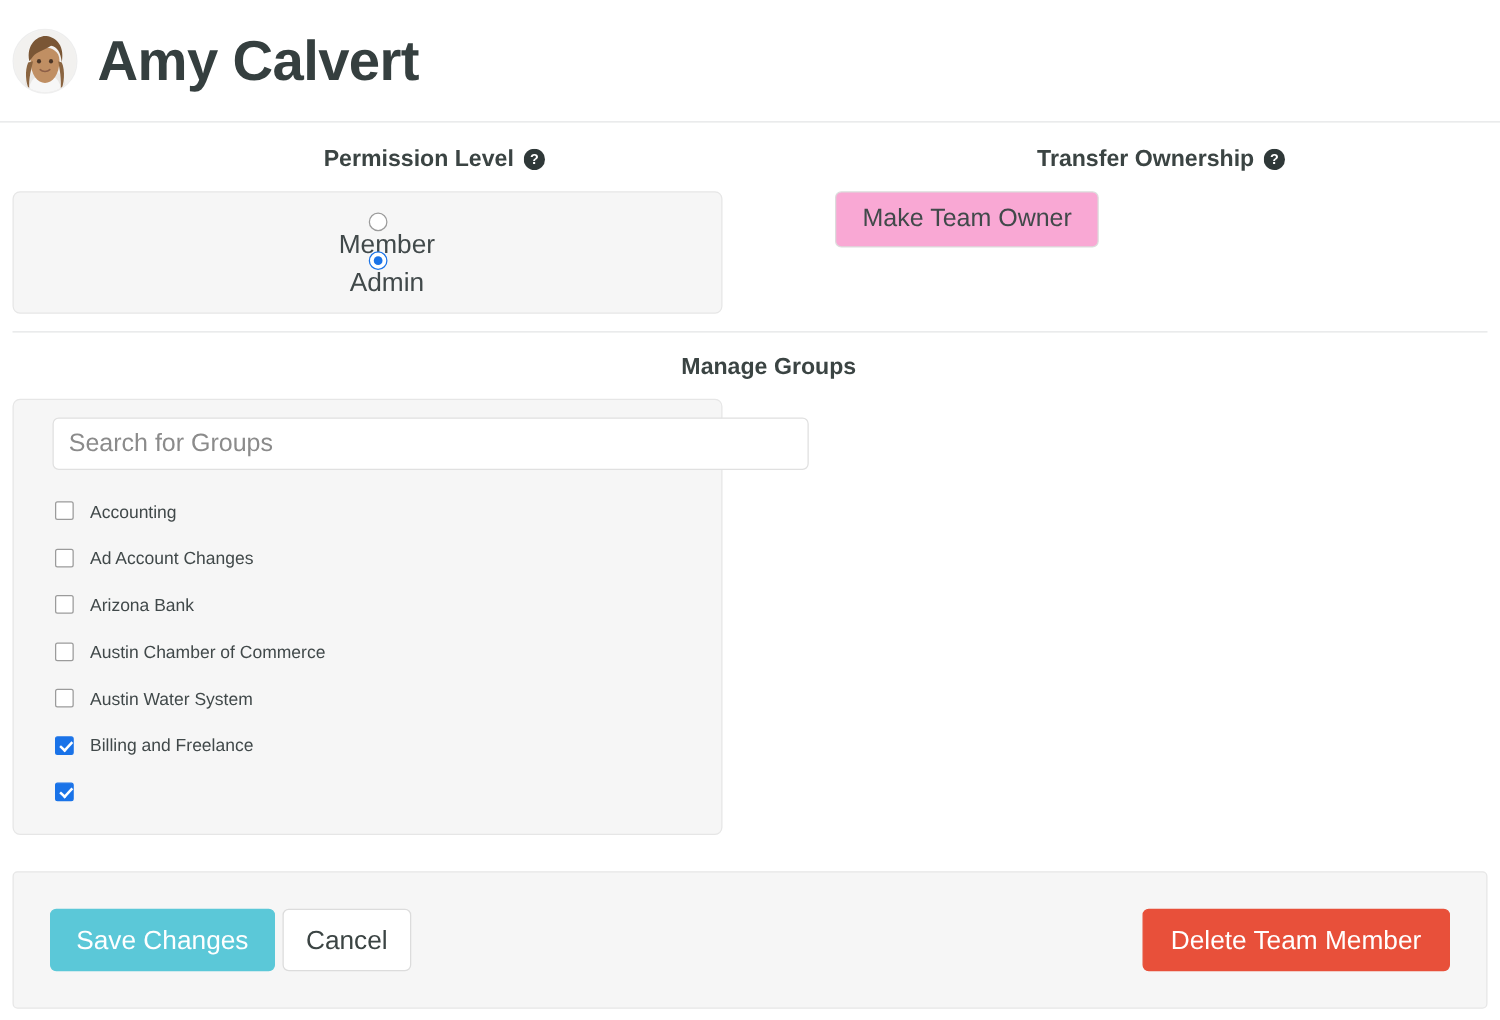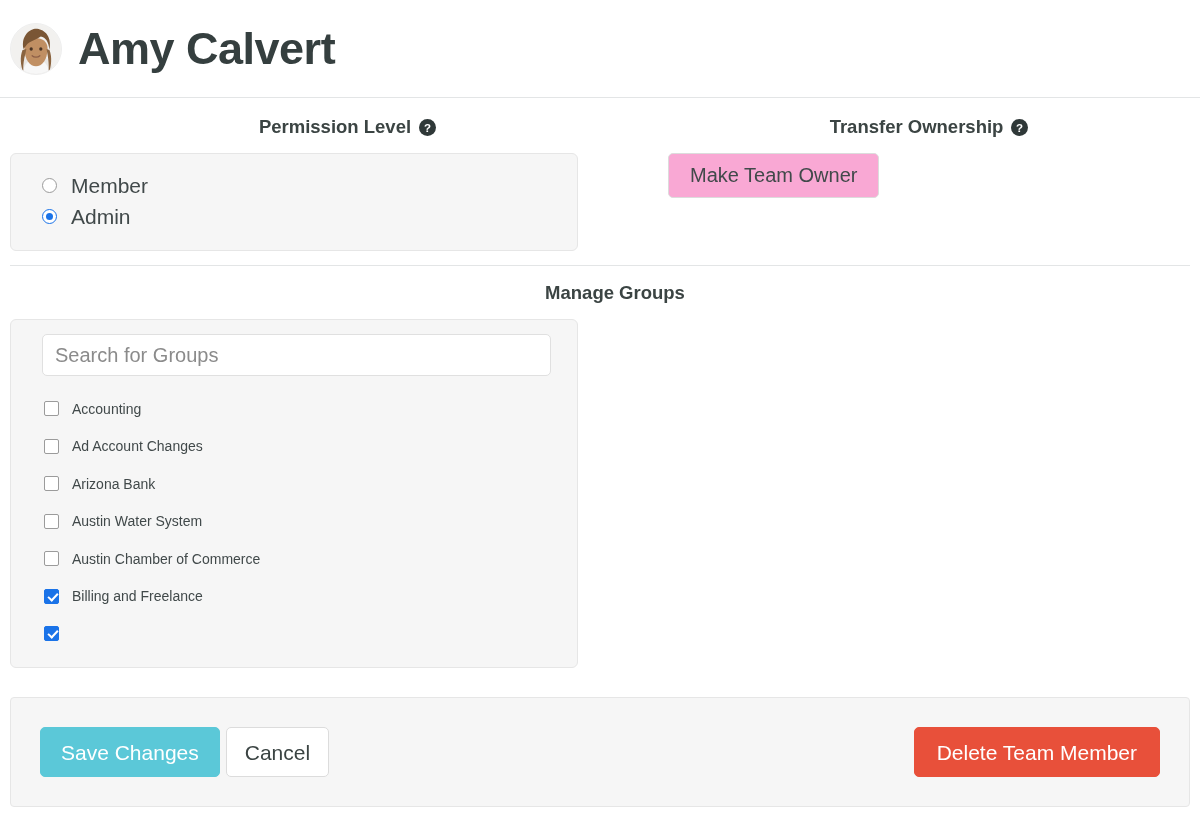--- a/index.html
+++ b/index.html
@@ -82,20 +82,21 @@
     margin-left: -30px;
   }
   .panel-perm { width: 568px; padding: 16px 0 18px 0; }
 
   .opt-row {
     display: flex;
     align-items: center;
     padding: 0 0 0 31px;
     height: 31px;
     cursor: pointer;
+    flex-direction: column;
   }
   .radio {
     width: 15px; height: 15px; flex: 0 0 15px;
     border-radius: 50%;
     border: 1px solid #9b9b9b;
     background: #ffffff;
     margin-right: 14px;
     position: relative;
   }
   .radio.checked {
@@ -132,21 +133,21 @@
   
   .groups-wrap { margin: 0 10px; padding: 18px 0 0 30px; }
   .groups-label { margin-bottom: 17px; }
 
   .panel-groups {
     width: 568px;
     padding: 14px 0 14px 0;
   }
   .search-input {
     display: block;
-    width: 509px;
+    width: 605px;
     height: 42px;
     margin: 0 0 14px 31px;
     padding: 0 12px;
     background: #ffffff;
     border: 1px solid #e0e0e0;
     border-radius: 5px;
     font-size: 20px;
     font-family: "Liberation Sans", sans-serif;
     color: #41494a;
     outline: none;
@@ -315,25 +316,25 @@
       <div class="chk-row">
         <span class="chkbox"></span>
         <span class="chk-label">Ad Account Changes</span>
       </div>
       <div class="chk-row">
         <span class="chkbox"></span>
         <span class="chk-label">Arizona Bank</span>
       </div>
       <div class="chk-row">
         <span class="chkbox"></span>
+        <span class="chk-label">Austin Chamber of Commerce</span>
+      </div>
+      <div class="chk-row">
+        <span class="chkbox"></span>
         <span class="chk-label">Austin Water System</span>
-      </div>
-      <div class="chk-row">
-        <span class="chkbox"></span>
-        <span class="chk-label">Austin Chamber of Commerce</span>
       </div>
       <div class="chk-row">
         <span class="chkbox checked"></span>
         <span class="chk-label">Billing and Freelance</span>
       </div>
       <div class="chk-row">
         <span class="chkbox checked"></span>
       </div>
     </div>
   </div>

